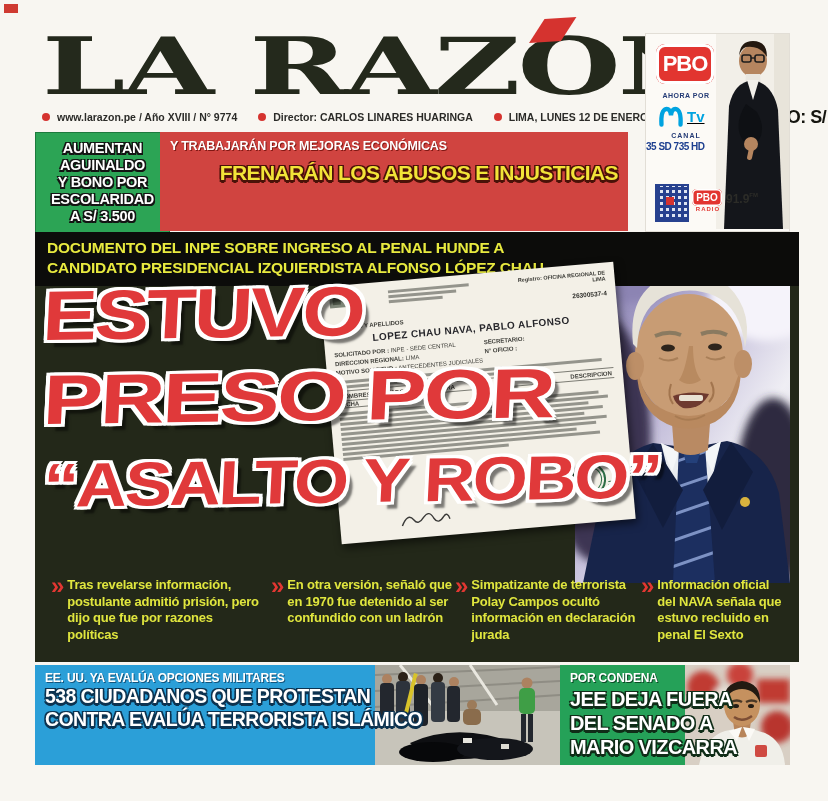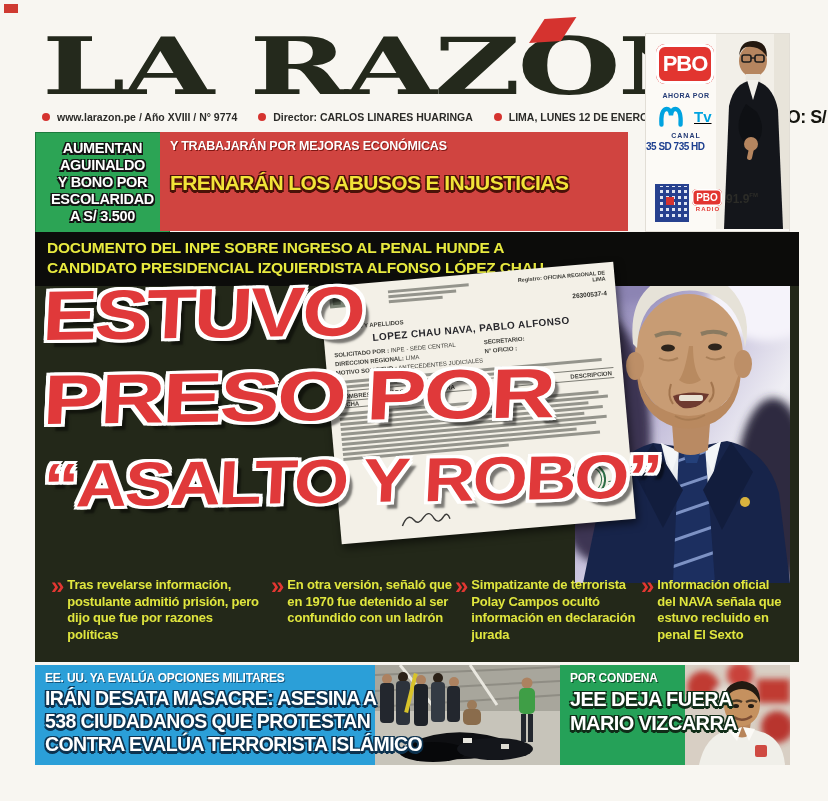--- a/index.html
+++ b/index.html
@@ -21,21 +21,21 @@
   .red-dot{width:8px;height:8px;border-radius:50%;background:#d5332f;flex:0 0 auto;}
   .info-item{font-size:10.5px;font-weight:bold;color:#2b2b28;margin-right:14px;}
   .price{margin-left:auto;font-size:18px;font-weight:900;color:#15150f;letter-spacing:-0.5px;}
 
   
   .pbo-box{left:645px;top:33px;width:143px;height:197px;background:#fcfaf6;border:1px solid #e2ded6;}
   .pbo-logo{position:absolute;left:10px;top:10px;width:58px;height:40px;background:#e23530;border-radius:9px;
      display:flex;align-items:center;justify-content:center;box-shadow:inset 0 0 0 3px #fff, inset 0 0 0 5px #e23530;}
   .pbo-logo span{color:#fff;font-weight:900;font-size:22px;letter-spacing:-1px;}
   .pbo-ahora{position:absolute;left:0px;top:58px;width:80px;text-align:center;font-size:7px;font-weight:bold;color:#233a75;letter-spacing:0.5px;}
-  .mtv{position:absolute;left:12px;top:68px;width:60px;height:28px;display:flex;align-items:center;gap:10px;text-decoration:underline;}
+  .mtv{position:absolute;left:12px;top:68px;width:60px;height:28px;display:flex;align-items:center;gap:3px;text-decoration:underline;}
   .mtv-tv{font-size:15px;font-weight:bold;color:#00a3e0;}
   .pbo-canal{position:absolute;left:0px;top:98px;width:80px;text-align:center;font-size:7px;font-weight:bold;color:#233a75;letter-spacing:1px;}
   .pbo-ch{position:absolute;left:0px;top:107px;width:84px;text-align:left;font-size:10px;font-weight:900;color:#1d3f8f;letter-spacing:-0.5px;}
   .qr{position:absolute;left:9px;top:150px;width:30px;height:34px;border:2px solid #27418f;
       background:
         repeating-linear-gradient(0deg,#27418f 0 3px,rgba(255,255,255,0) 3px 6px),
         repeating-linear-gradient(90deg,#27418f 0 3px,#dfe6f2 3px 6px);}
   .qr::after{content:"";position:absolute;left:9px;top:11px;width:8px;height:8px;background:#d5332f;}
   .pbo-radio{position:absolute;left:46px;top:155px;width:32px;height:26px;}
   .pbo-radio-logo{width:30px;height:17px;background:#e23530;border-radius:5px;display:flex;align-items:center;justify-content:center;
@@ -49,21 +49,21 @@
   .green-promo{left:35px;top:132px;width:133px;height:99px;background:#2ca455;display:flex;flex-direction:column;
      align-items:center;justify-content:center;gap:0px;border:1px solid #1d7a3d;}
   .green-promo .gp-line{font-size:14.5px;font-weight:900;color:#fff;line-height:17px;letter-spacing:-0.3px;
      text-shadow:-1.5px -1.5px 0 #141414,1.5px -1.5px 0 #141414,-1.5px 1.5px 0 #141414,1.5px 1.5px 0 #141414,0 2px 0 #141414;}
 
   
   .red-banner{left:160px;top:132px;width:468px;height:99px;background:#d04440;padding:7px 10px;box-sizing:border-box;}
   .rb-kicker{font-size:12.5px;font-weight:900;color:#fff;letter-spacing:-0.2px;text-shadow:1px 1px 0 #7e1713;}
   .rb-line{font-size:21px;font-weight:900;color:#f2e438;line-height:26px;letter-spacing:-0.6px;white-space:nowrap;
      text-shadow:-1.5px -1.5px 0 #4a1208,1.5px -1.5px 0 #4a1208,-1.5px 1.5px 0 #4a1208,1.5px 1.5px 0 #4a1208,0 2.5px 0 #4a1208;}
-  .rb-line.first{margin-top:17px;}
+  .rb-line.first{margin-top:7px;text-align:right;}
 
   
   .main-block{left:35px;top:232px;width:764px;height:430px;background:#232819;overflow:hidden;}
   .ms-kicker{position:absolute;left:0;top:0;width:100%;height:54px;background:#0c0c0a;padding:6px 12px;box-sizing:border-box;}
   .ms-kicker div{font-size:15.5px;font-weight:900;color:#e8ea3f;line-height:20px;letter-spacing:-0.2px;white-space:nowrap;}
   .ms-photo{position:absolute;left:540px;top:6px;width:215px;height:345px;}
   .ms-doc{position:absolute;left:295px;top:42px;width:295px;height:258px;background:#f3f0e7;transform:rotate(-5deg);
       box-shadow:2px 4px 8px rgba(0,0,0,0.55);padding:7px 9px;box-sizing:border-box;overflow:hidden;}
   .hl{position:absolute;left:10px;font-weight:900;color:#e0393a;white-space:nowrap;font-family:"Liberation Sans",sans-serif;
       text-shadow:-3px -3px 0 #fff,0 -3px 0 #fff,3px -3px 0 #fff,-3px 0 0 #fff,3px 0 0 #fff,-3px 3px 0 #fff,0 3px 0 #fff,3px 3px 0 #fff,6px 7px 2px rgba(0,0,0,0.5);}
@@ -331,21 +331,20 @@
       <span class="btxt">Simpatizante de terrorista Polay Campos ocultó información en declaración jurada</span>
     </div>
     <div class="bullet b4">
       <span class="chev">»</span>
       <span class="btxt">Información oficial del NAVA señala que estuvo recluido en penal El Sexto</span>
     </div>
   </div>
 
   <div class="abs blue-box">
     <div class="bb-kicker">EE. UU. YA EVALÚA OPCIONES MILITARES</div>
-    <div class="bb-line first">IRÁN DESATA MASACRE: ASESINA A</div>
     <div class="bb-line">538 CIUDADANOS QUE PROTESTAN</div>
     <div class="bb-line">CONTRA EVALÚA TERRORISTA ISLÁMICO</div>
   </div>
 
   <svg class="abs iran-photo" viewBox="0 0 185 100">
     <rect width="185" height="100" fill="#c7c4ba"></rect>
     <rect width="185" height="46" fill="#a8a69c"></rect>
     <g stroke="#8f8d84" stroke-width="2">
       <line x1="0" y1="10" x2="185" y2="2"></line>
         <line x1="0" y1="26" x2="185" y2="16"></line>
@@ -404,16 +403,17 @@
       <path d="M61,37 Q67,34 72,37" stroke="#4a3826" stroke-width="2.5" fill="none"></path>
       <ellipse cx="51" cy="41" rx="3" ry="2" fill="#241c14"></ellipse>
       <ellipse cx="66" cy="41" rx="3" ry="2" fill="#241c14"></ellipse>
       <path d="M49,52 Q57,58 67,51" stroke="#7d4e35" stroke-width="2.5" fill="none"></path>
       <path d="M44,66 L57,62 L52,76 Z" fill="#fbfaf6"></path>
       <path d="M70,64 L58,62 L64,76 Z" fill="#fbfaf6"></path>
       <rect x="70" y="80" width="12" height="12" rx="2" fill="#cf4a42"></rect>
     </svg>
     <div class="gb-kicker">POR CONDENA</div>
     <div class="gb-line first">JEE DEJA FUERA</div>
+    <div class="gb-line">DEL SENADO A</div>
     <div class="gb-line">MARIO VIZCARRA</div>
   </div>
 
 </div>
 
 </body></html>

